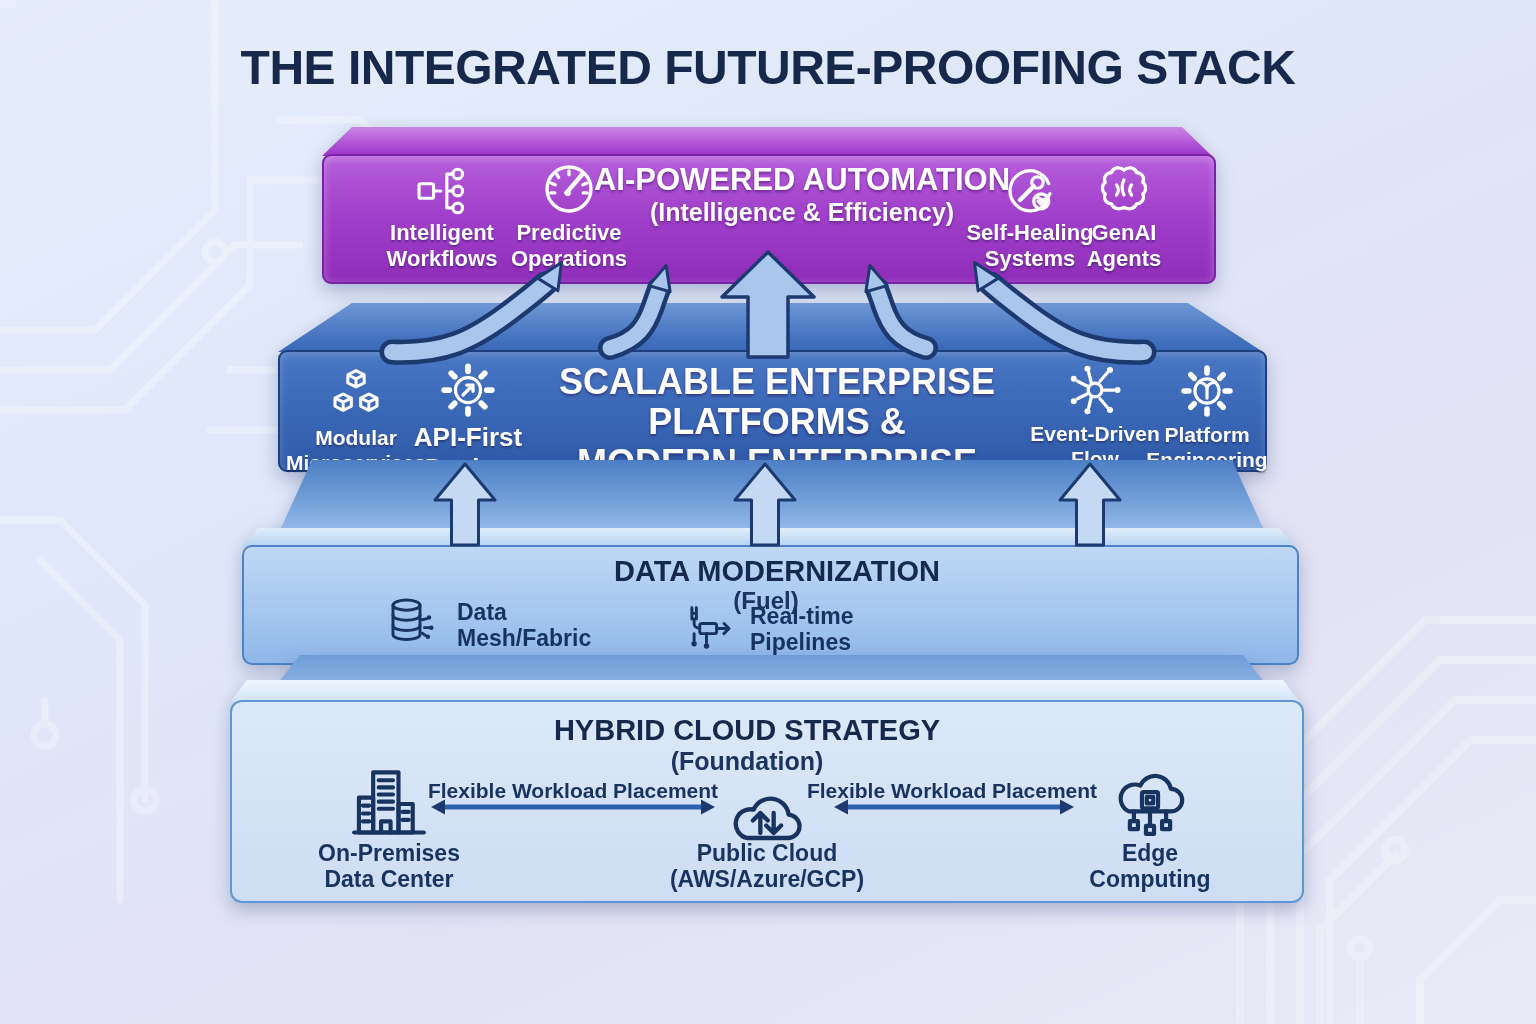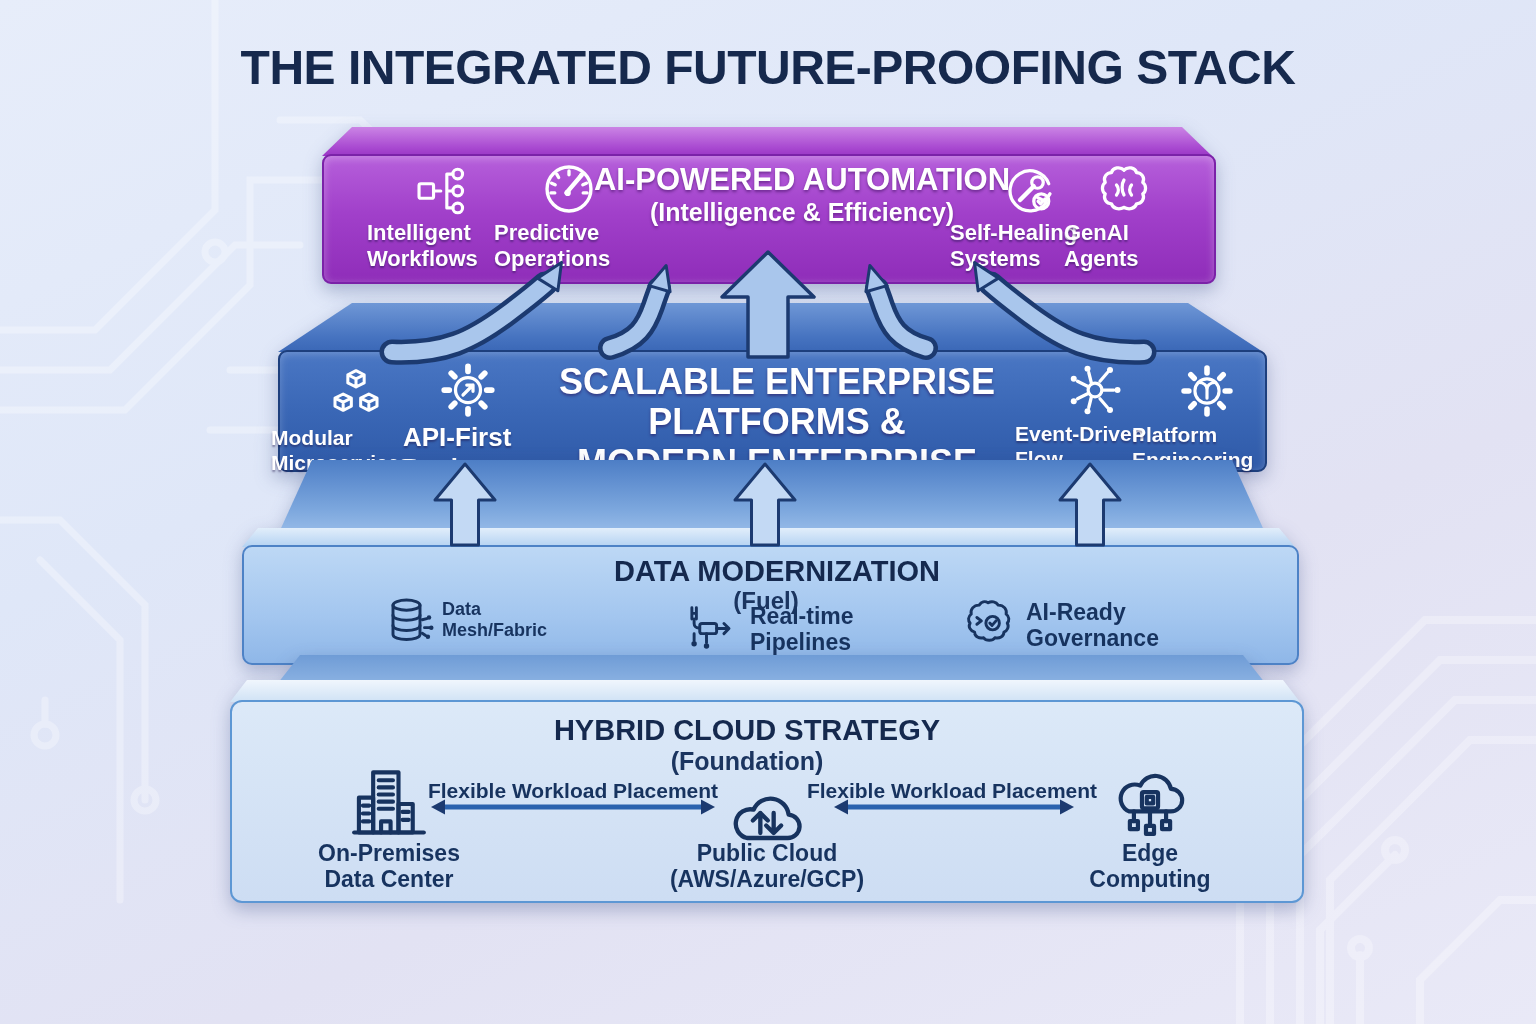--- a/index.html
+++ b/index.html
@@ -58,21 +58,21 @@
     clip-path:polygon(50px 0,970px 0,1010px 100%,10px 100%);
     background:linear-gradient(180deg,#4d7ec6 0%,#7ba6dd 55%,#a9c9ef 100%);}
   #band2{left:263px;top:655px;width:1017px;height:47px;
     clip-path:polygon(37px 0,980px 0,1017px 100%,0 100%);
     background:linear-gradient(180deg,#6f9cd6 0%,#9dc0ea 100%);}
 
   
   .w-title{color:#fff;font-weight:bold;text-align:center;
            text-shadow:0 2px 3px rgba(40,0,70,.45);}
   .w-sub{color:#fff;font-weight:600;text-align:center;text-shadow:0 2px 3px rgba(40,0,70,.40);}
-  .w-label{color:#fff;font-weight:bold;text-align:left;line-height:1.18;
+  .w-label{color:#fff;font-weight:bold;text-align:center;line-height:1.18;
            text-shadow:0 2px 2px rgba(30,20,70,.45);}
   .n-title{color:#15294e;font-weight:bold;text-align:center;}
   .n-sub{color:#1b3560;font-weight:600;text-align:center;}
   .n-label{color:#17335f;font-weight:600;text-align:center;line-height:1.15;}
   .n-label-left{color:#17335f;font-weight:600;text-align:left;line-height:1.15;}
 
   .icon{color:#fff;}
   .icon-navy{color:#17335f;}
   .icon svg, .icon-navy svg{fill:none;stroke:currentColor;stroke-width:2.6;
     stroke-linecap:round;stroke-linejoin:round;}
@@ -260,52 +260,40 @@
           <svg viewBox="0 0 48 48" width="54" height="54" stroke-width="2.5">
             <ellipse cx="20" cy="9" rx="12" ry="4.5"></ellipse>
             <path d="M8 9v26c0 2.8 5.5 4.5 12 4.5s12-1.7 12-4.5V9"></path>
             <path d="M8 18c0 2.8 5.5 4.5 12 4.5s12-1.7 12-4.5 M8 27c0 2.8 5.5 4.5 12 4.5s12-1.7 12-4.5"></path>
             <path d="M34 22l4-1 M36 29h4 M34 34l3 2"></path>
             <circle cx="40" cy="20" r="2" fill="currentColor" stroke="none"></circle>
             <circle cx="42" cy="29" r="2" fill="currentColor" stroke="none"></circle>
             <circle cx="39" cy="37" r="2" fill="currentColor" stroke="none"></circle>
           </svg>
         </div>
-        <div class="n-label-left pre" style="float:left;margin-left:4px;font-size:18px;margin-top:4px;">Data
+        <div class="n-label-left pre" style="float:left;margin-left:19px;font-size:23px;margin-top:4px;">Data
 Mesh/Fabric</div>
       </div>
 
       <div class="abs" style="left:440px;top:54px;">
         <div class="icon-navy" style="float:left;width:54px;height:54px;">
           <svg viewBox="0 0 48 48" width="54" height="54" stroke-width="2.5">
             <path d="M7 6v10 M11 6v10 M7 11h4"></path>
             <path d="M9 16v4a4 4 0 0 0 4 4h1"></path>
             <rect x="14" y="20" width="15" height="9" rx="2"></rect>
             <path d="M29 24.5h10 M35.5 20l4.5 4.5-4.5 4.5"></path>
             <circle cx="9" cy="38" r="2.4" fill="currentColor" stroke="none"></circle>
             <circle cx="20" cy="40" r="2.4" fill="currentColor" stroke="none"></circle>
             <path d="M9 29v6 M20 29v8"></path>
           </svg>
         </div>
         <div class="n-label-left pre" style="float:left;margin-left:12px;font-size:23px;margin-top:2px;">Real-time
 Pipelines</div>
       </div>
 
-      <div class="abs" style="left:716px;top:48px;">
-        <div class="icon-navy" style="float:left;width:54px;height:54px;">
-          <svg viewBox="0 0 48 48" width="54" height="54" stroke-width="2.5">
-            <path d="M17 9c-5 0-8 4-7 8-3 2-3 6-1 8-2 3 0 7 4 8 0 4 4 6 8 5 2 3 8 3 10 0 4 1 8-1 8-5 3-1 5-5 3-8 2-2 2-6-1-8 1-4-2-8-7-8-2-3-6-4-9-2-3-2-6-1-8 2z"></path>
-            <circle cx="29" cy="25" r="6"></circle>
-            <path d="M26.5 25l2 2 3.5-4"></path>
-            <path d="M15 20l4 3-4 3"></path>
-          </svg>
-        </div>
-        <div class="n-label-left pre" style="float:left;margin-left:12px;font-size:23px;margin-top:4px;">AI-Ready
-Governance</div>
-      </div>
     </div>
   </div>
 
   <div class="shadowed">
     <div id="band2" class="abs band"></div>
     <div id="hybrid-top" class="abs layer-top"></div>
     <div id="hybrid-face" class="abs layer-face">
 
       <div class="n-title abs" style="left:515px;top:12px;transform:translateX(-50%);width:600px;font-size:29px;">HYBRID CLOUD STRATEGY</div>
       <div class="n-sub abs" style="left:515px;top:45px;transform:translateX(-50%);width:300px;font-size:25px;">(Foundation)</div>

